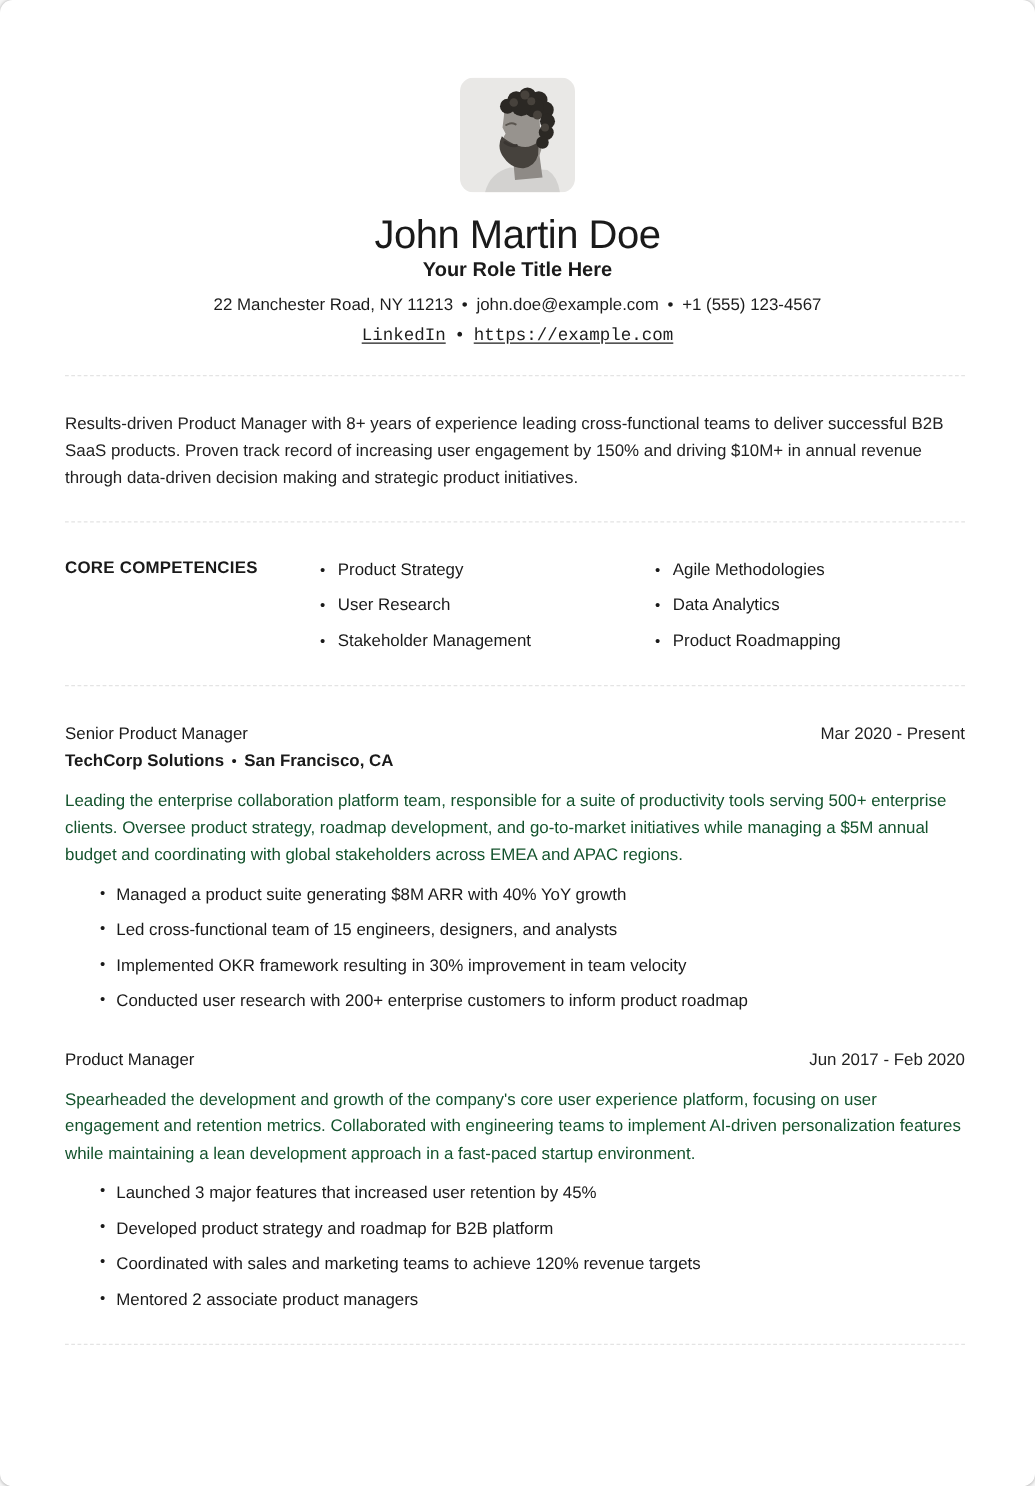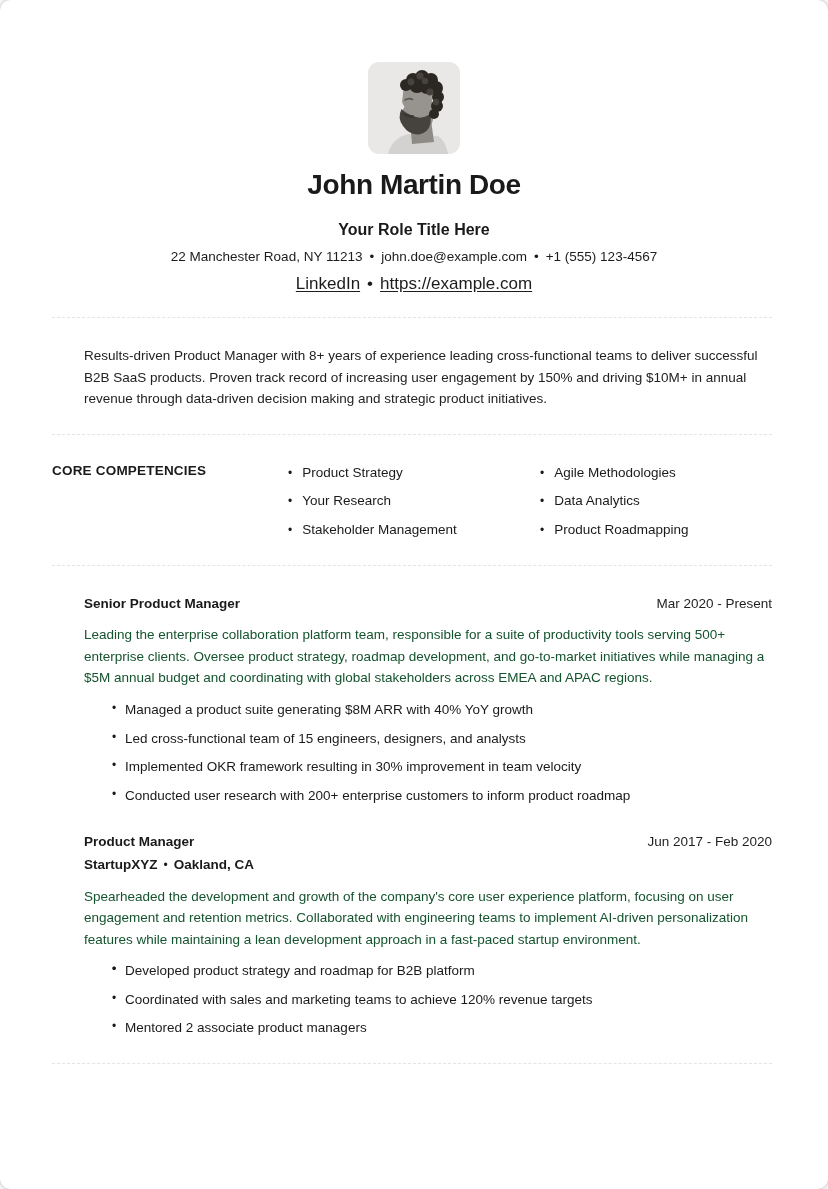--- a/index.html
+++ b/index.html
@@ -22,64 +22,64 @@
   
   .header { text-align: center; padding-top: 62px; padding-bottom: 23px; }
   .photo-wrap {
     width: 92px; height: 92px;
     margin: 0 auto 15px auto;
     border-radius: 11px;
     overflow: hidden;
   }
   .photo-wrap svg { display: block; width: 92px; height: 92px; }
   .name {
-    font-size: 28px;
-    font-weight: 700;
+    font-size: 32px;
+    font-weight: 400;
     letter-spacing: -0.4px;
-    margin-bottom: 20px;
+    margin-bottom: 2px;
   }
   .role { font-size: 16px; font-weight: 700; margin-bottom: 10px; }
   .contact-line { font-size: 13.5px; margin-bottom: 10px; color: #1c1c1c; }
-  .links-line { font-size: 17px; }
+  .links-line { font-size: 14px; font-family: Liberation Mono, monospace; }
   .links-line a { color: #1c1c1c; text-decoration: underline; text-underline-offset: 2px; cursor: pointer; }
   .sep { margin: 0 7px; color: #1c1c1c; }
 
   
   .section {
     display: flex;
     margin: 0 56px 0 52px;
     border-top: 1px dashed #e4e4e4;
     padding: 27px 0 24px 0;
   }
   .section-label {
     width: 204px;
     flex-shrink: 0;
     font-size: 13.5px;
     font-weight: 700;
     letter-spacing: 0.2px;
     padding-top: 1px;
   }
-  .section-content { flex: 1; font-size: 13.5px; line-height: 1.6; margin-left: 32px; }
+  .section-content { flex: 1; font-size: 13.5px; line-height: 1.6; }
 
   
   .profile-text { color: #222; }
 
   
   .comp-grid {
     display: grid;
     grid-template-columns: 1fr 1fr;
     row-gap: 7px;
     column-gap: 20px;
   }
   .comp-item { display: flex; align-items: baseline; }
   .comp-item .dot { margin-right: 10px; font-size: 12px; }
 
   
   .entry-head { display: flex; justify-content: space-between; align-items: baseline; }
-  .entry-title { font-weight: 700; }
+  .entry-title { font-weight: 400; }
   .entry-dates { font-weight: 400; color: #1f1f1f; white-space: nowrap; text-align: right; }
   .entry-sub { font-weight: 700; margin-top: 1px; }
   .entry-sub .sub-sep { font-weight: 400; margin: 0 6px; font-size: 12px; }
   .entry-summary { margin-top: 10px; color: #14532d; }
   .entry-bullets { list-style: none; margin-top: 10px; padding-left: 28px; }
   .entry-bullets li { position: relative; padding-left: 13px; margin-bottom: 7px; }
   .entry-bullets li:last-child { margin-bottom: 0; }
   .entry-bullets li .b-dot { position: absolute; left: 0; top: 0; font-size: 12px; }
   .job + .job { margin-top: 25px; }
 </style>
@@ -152,21 +152,21 @@
         <div class="comp-item">
             <span class="dot">•</span>
             <span>Product Strategy</span>
           </div>
         <div class="comp-item">
             <span class="dot">•</span>
             <span>Agile Methodologies</span>
           </div>
         <div class="comp-item">
             <span class="dot">•</span>
-            <span>Your Research</span>
+            <span>User Research</span>
           </div>
         <div class="comp-item">
             <span class="dot">•</span>
             <span>Data Analytics</span>
           </div>
         <div class="comp-item">
             <span class="dot">•</span>
             <span>Stakeholder Management</span>
           </div>
         <div class="comp-item">
@@ -177,41 +177,41 @@
     </div>
   </section>
 
   <section class="section">
     <div class="section-content">
 
       <div class="job">
         <div class="entry-head">
           <span class="entry-title">Senior Product Manager</span>
           <span class="entry-dates">Mar 2020 - Present</span>
+        </div>
+        <div class="entry-sub">
+          <span>TechCorp Solutions</span><span class="sub-sep">•</span><span>San Francisco, CA</span>
         </div>
         <p class="entry-summary">Leading the enterprise collaboration platform team, responsible for a suite of productivity tools serving 500+ enterprise clients. Oversee product strategy, roadmap development, and go-to-market initiatives while managing a $5M annual budget and coordinating with global stakeholders across EMEA and APAC regions.</p>
         <ul class="entry-bullets">
           <li><span class="b-dot">•</span><span>Managed a product suite generating $8M ARR with 40% YoY growth</span></li>
           <li><span class="b-dot">•</span><span>Led cross-functional team of 15 engineers, designers, and analysts</span></li>
           <li><span class="b-dot">•</span><span>Implemented OKR framework resulting in 30% improvement in team velocity</span></li>
           <li><span class="b-dot">•</span><span>Conducted user research with 200+ enterprise customers to inform product roadmap</span></li>
         </ul>
       </div>
 
       <div class="job">
         <div class="entry-head">
           <span class="entry-title">Product Manager</span>
           <span class="entry-dates">Jun 2017 - Feb 2020</span>
         </div>
-        <div class="entry-sub">
-          <span>StartupXYZ</span><span class="sub-sep">•</span><span>Oakland, CA</span>
-        </div>
         <p class="entry-summary">Spearheaded the development and growth of the company's core user experience platform, focusing on user engagement and retention metrics. Collaborated with engineering teams to implement AI-driven personalization features while maintaining a lean development approach in a fast-paced startup environment.</p>
         <ul class="entry-bullets">
-          <li><span class="b-dot">•</span></li>
+          <li><span class="b-dot">•</span><span>Launched 3 major features that increased user retention by 45%</span></li>
           <li><span class="b-dot">•</span><span>Developed product strategy and roadmap for B2B platform</span></li>
           <li><span class="b-dot">•</span><span>Coordinated with sales and marketing teams to achieve 120% revenue targets</span></li>
           <li><span class="b-dot">•</span><span>Mentored 2 associate product managers</span></li>
         </ul>
       </div>
 
     </div>
   </section>
 
   <section class="section">

